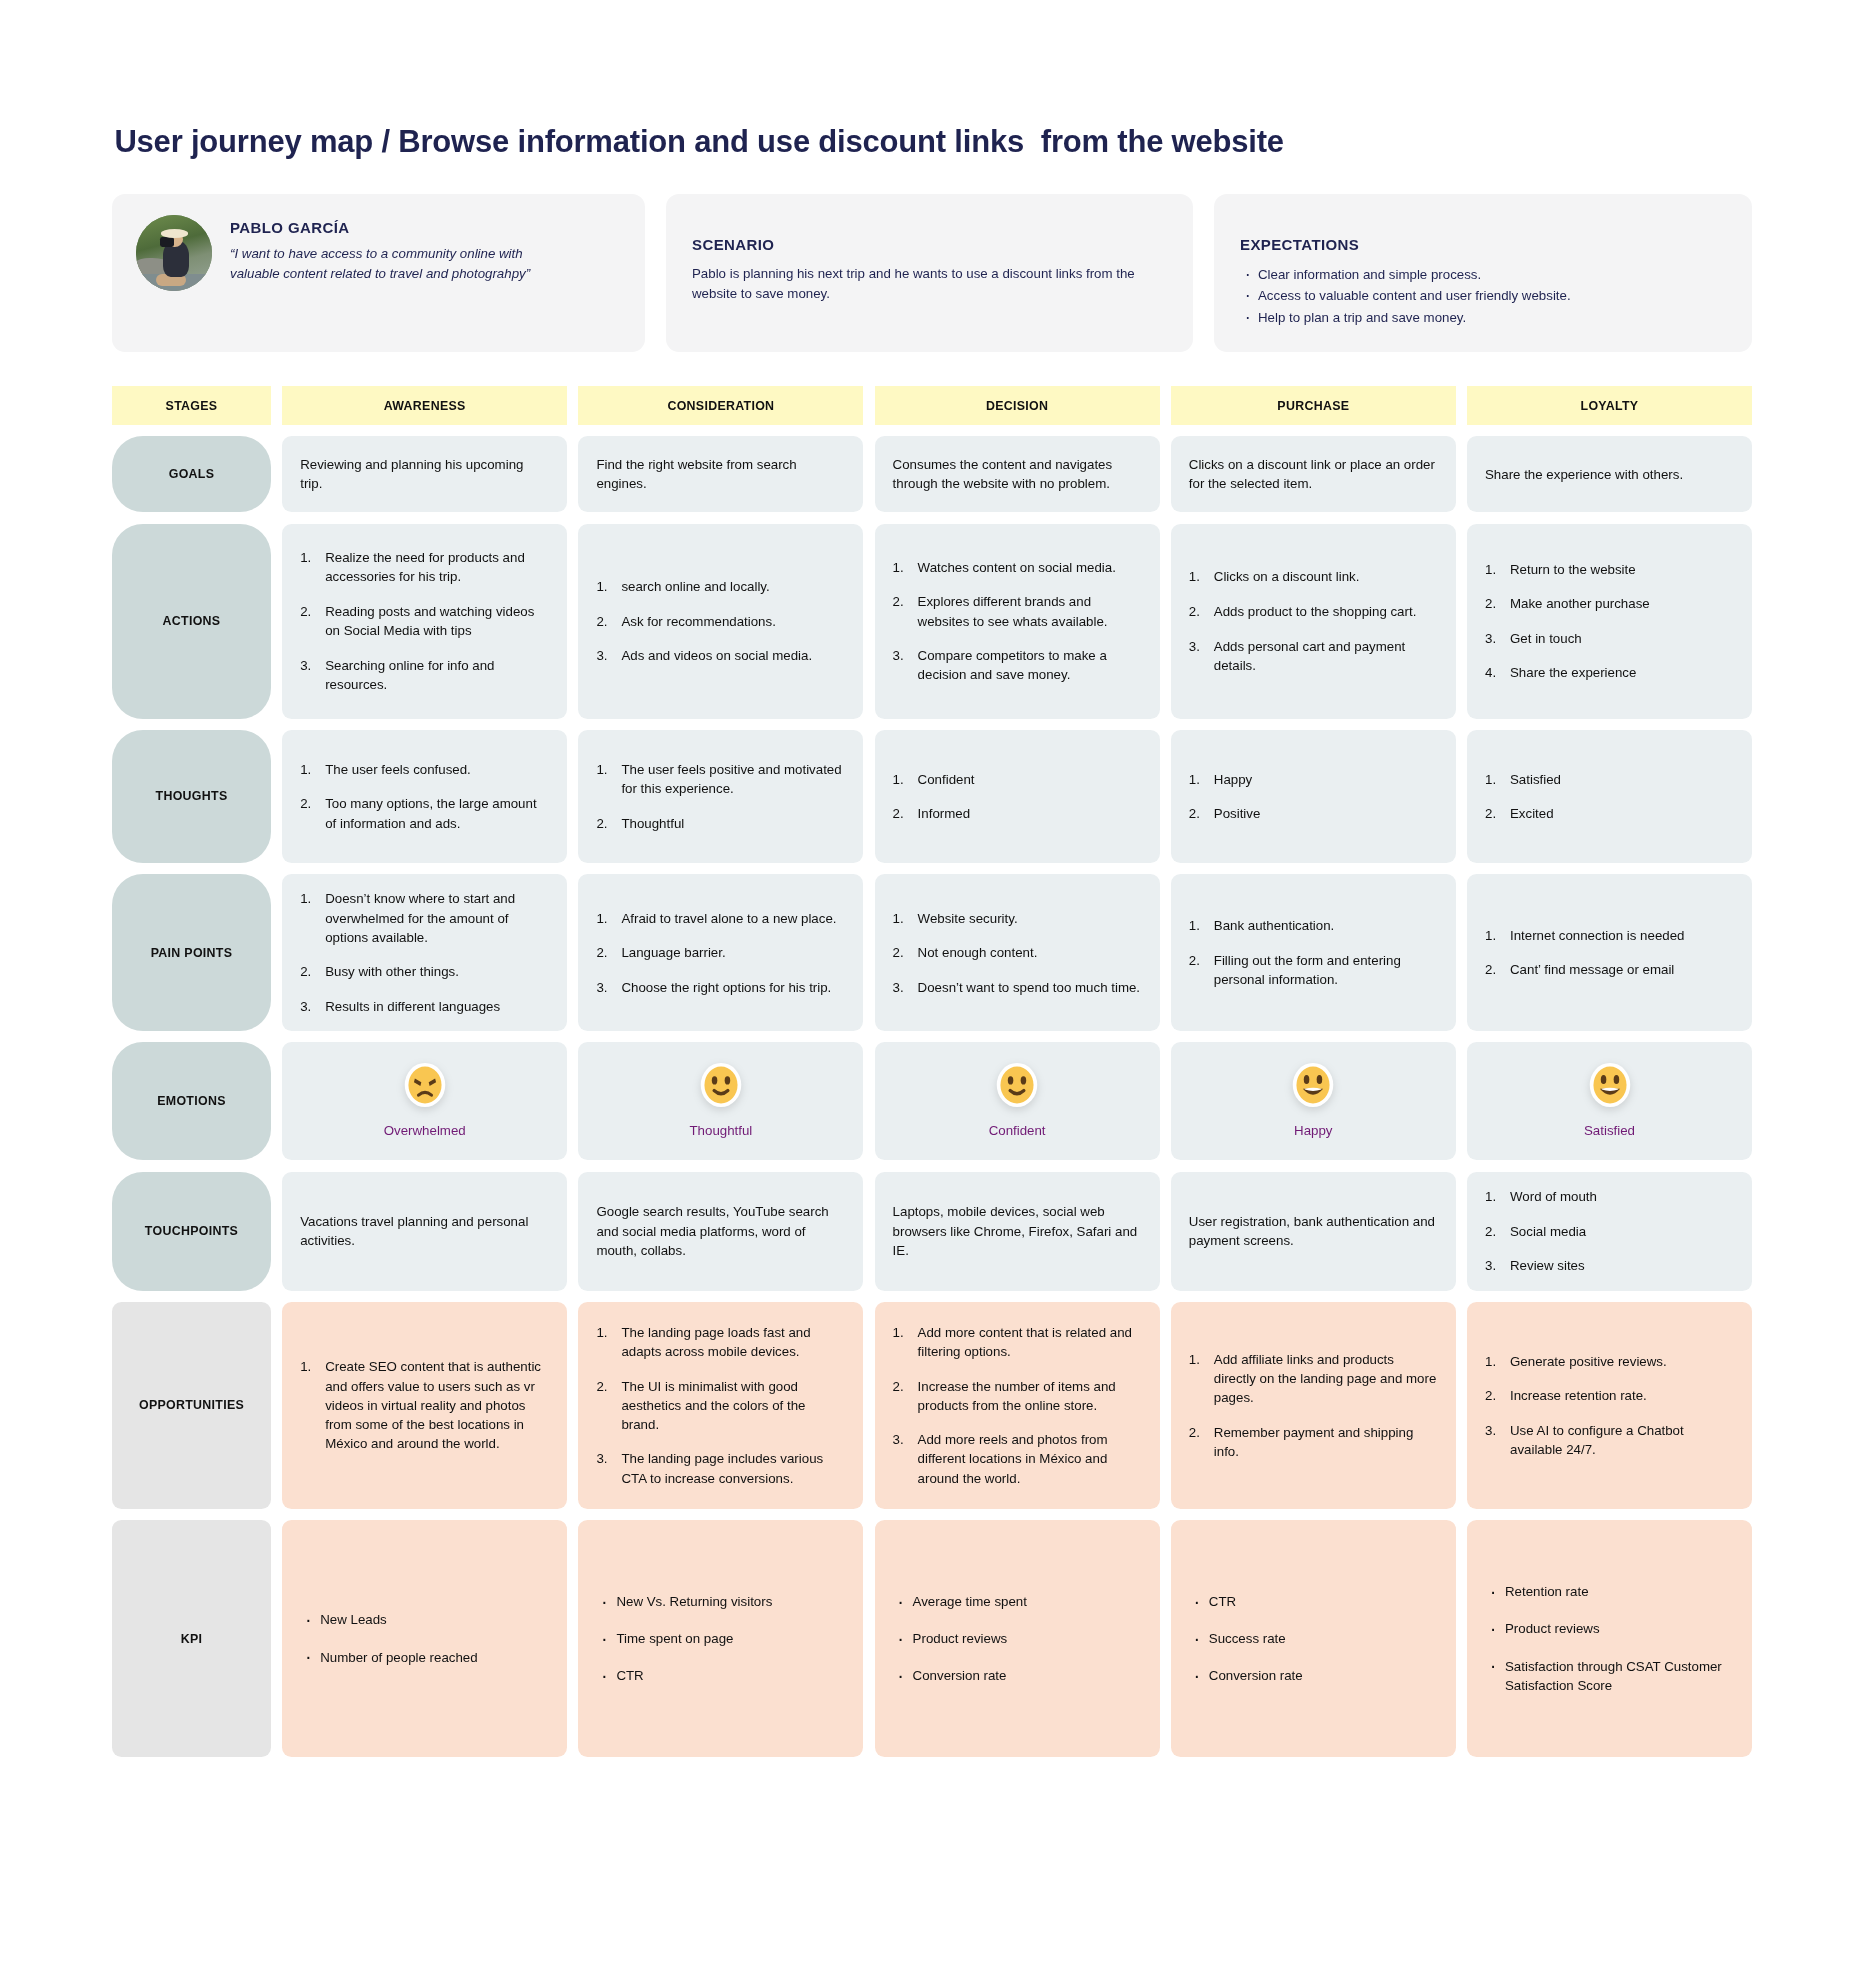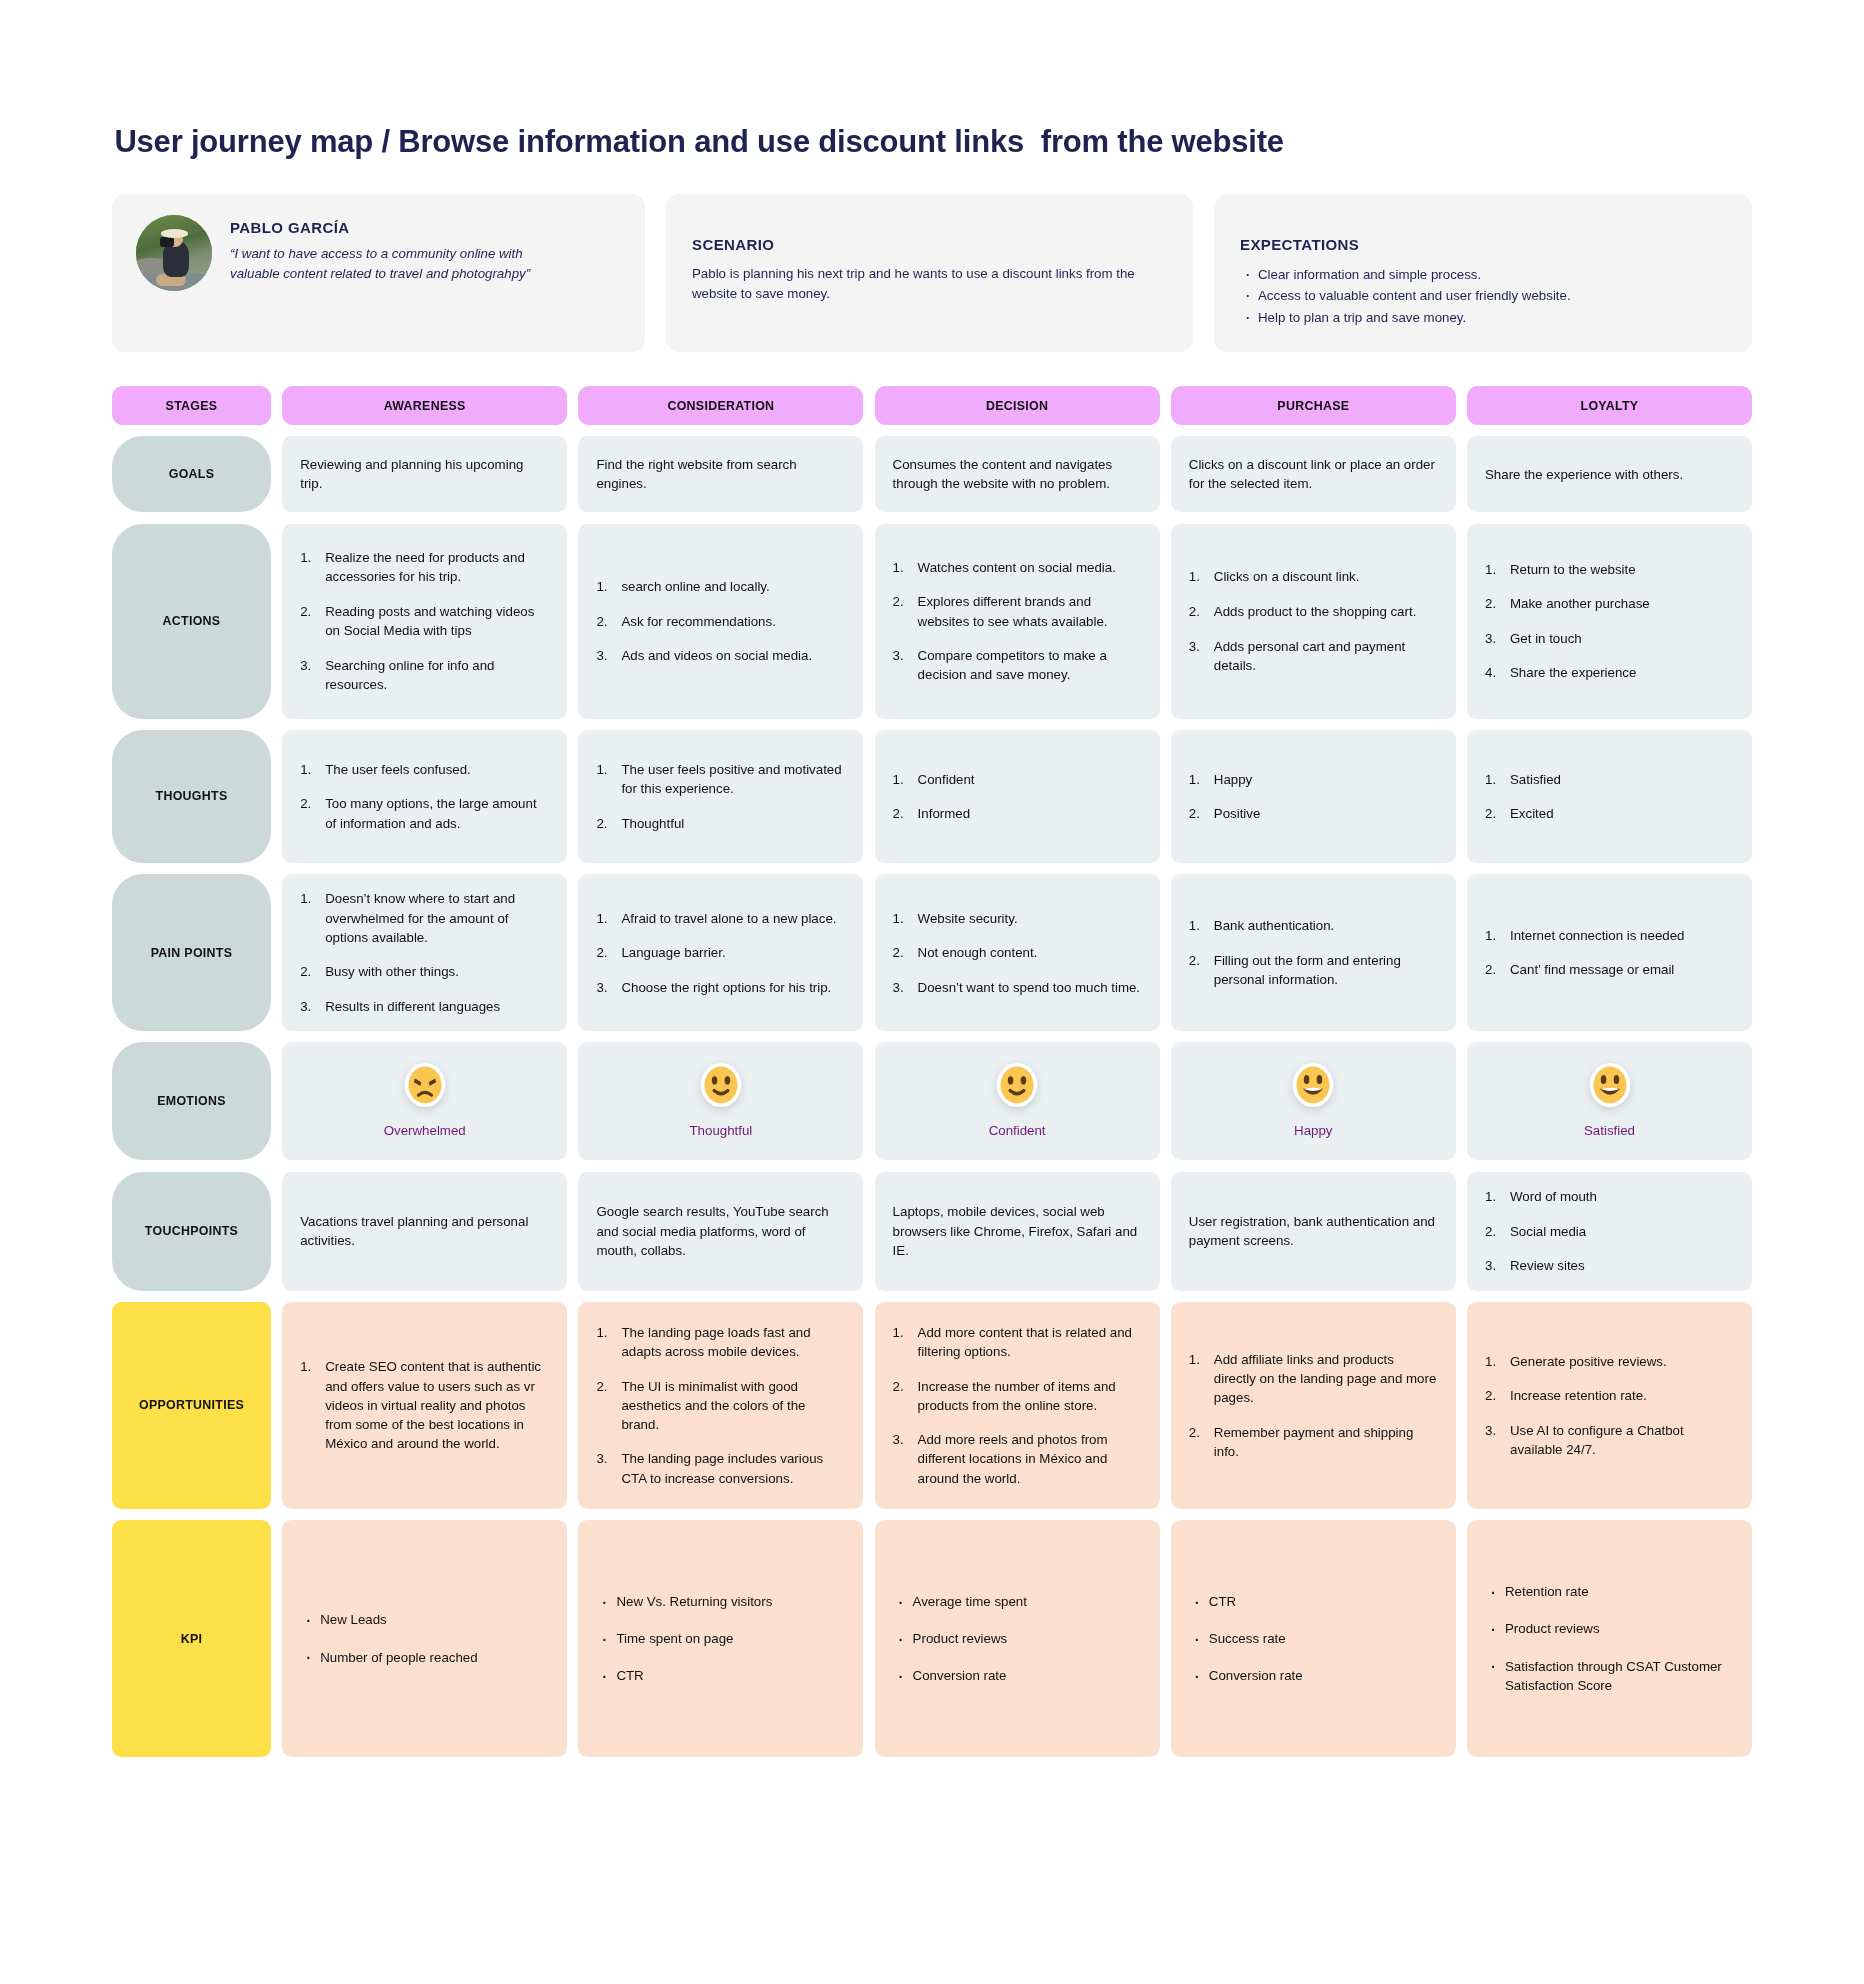--- a/index.html
+++ b/index.html
@@ -82,36 +82,36 @@
     font-size:13.3px;
     line-height:1.44;
     color:#111;
     display:flex;
     flex-direction:column;
     justify-content:center;
   }
 
   
   .stagehead {
-    background:#f0abfc;
-    border-radius:11px;
+    background:#fef9c3;
+    border-radius:0;
     height:39px;
     display:flex; align-items:center; justify-content:center;
     font-size:12.4px; font-weight:bold; letter-spacing:0.3px; color:#111;
   }
 
   
   .labelcell {
     border-radius:9.5px;
     display:flex; align-items:center; justify-content:center;
     font-size:12.4px; font-weight:bold; letter-spacing:0.3px; color:#111;
     text-align:center;
   }
   .lab-blue { background:#ccd9d9;border-radius:31px; }
-  .lab-orange { background:#fde047; }
+  .lab-orange { background:#e5e5e5; }
 
   .cell-blue { background:#eaeff1; }
   .cell-peach { background:#fbe0d0; }
 
   .cell p { margin:0; }
 
   ol.nlist, ul.blist { margin:0; padding:0; list-style:none; }
   ol.nlist > li {
     position:relative;
     padding-left:25px;

